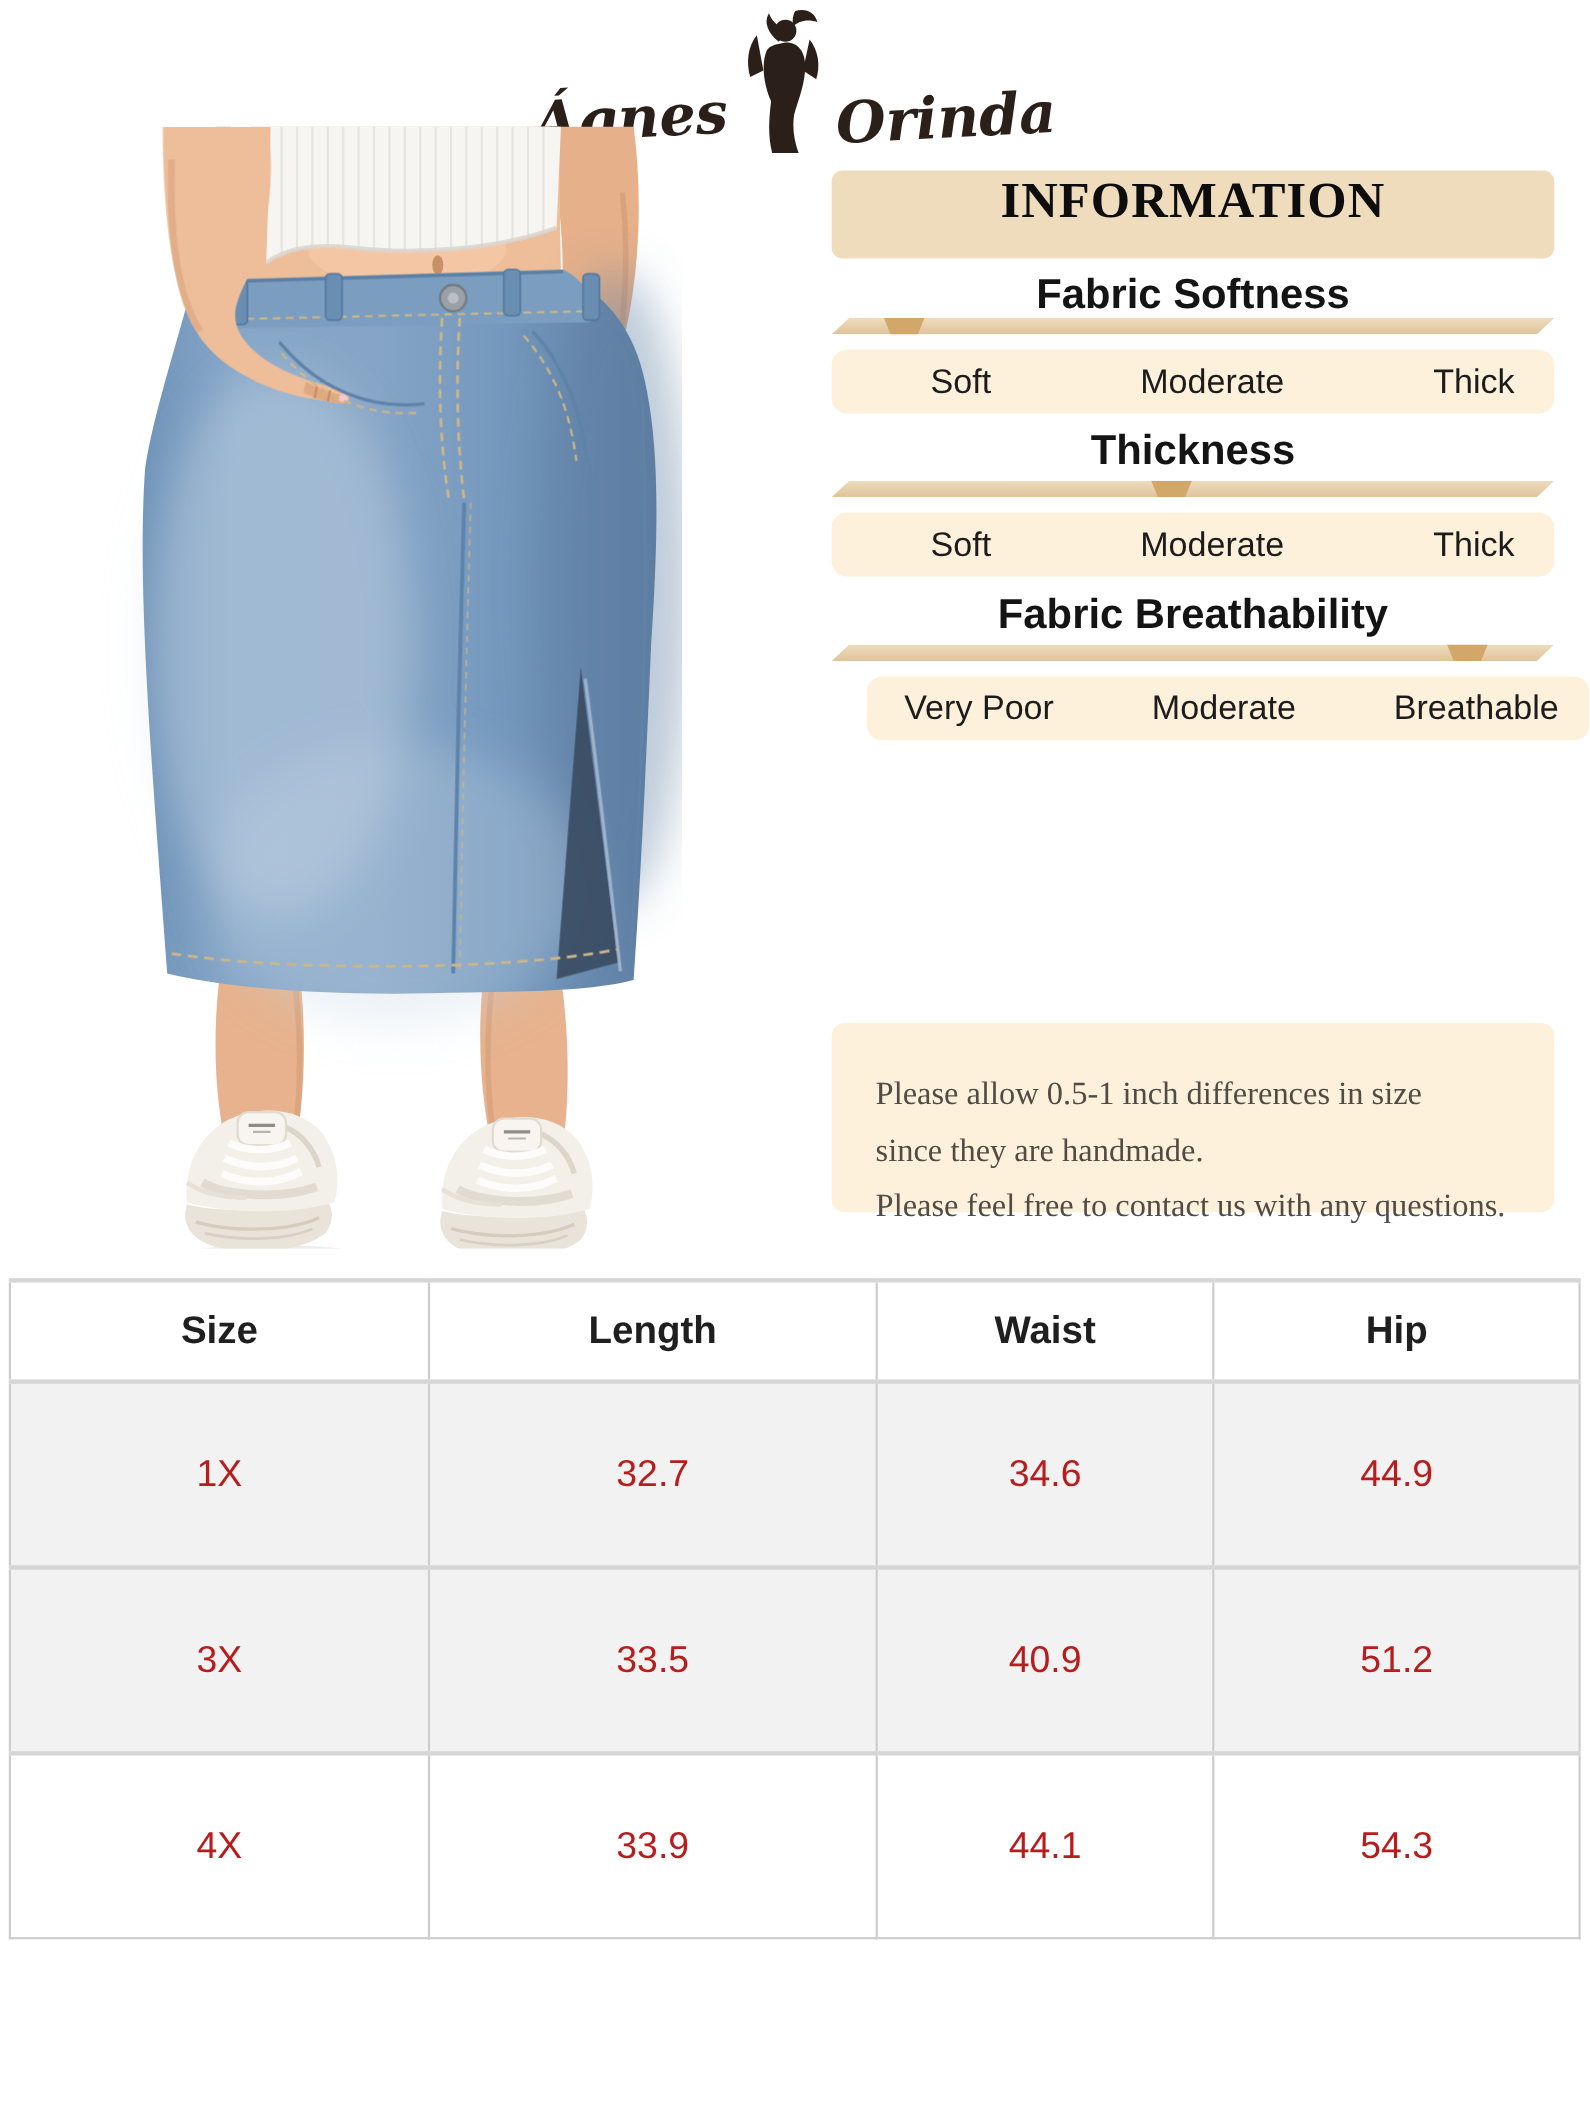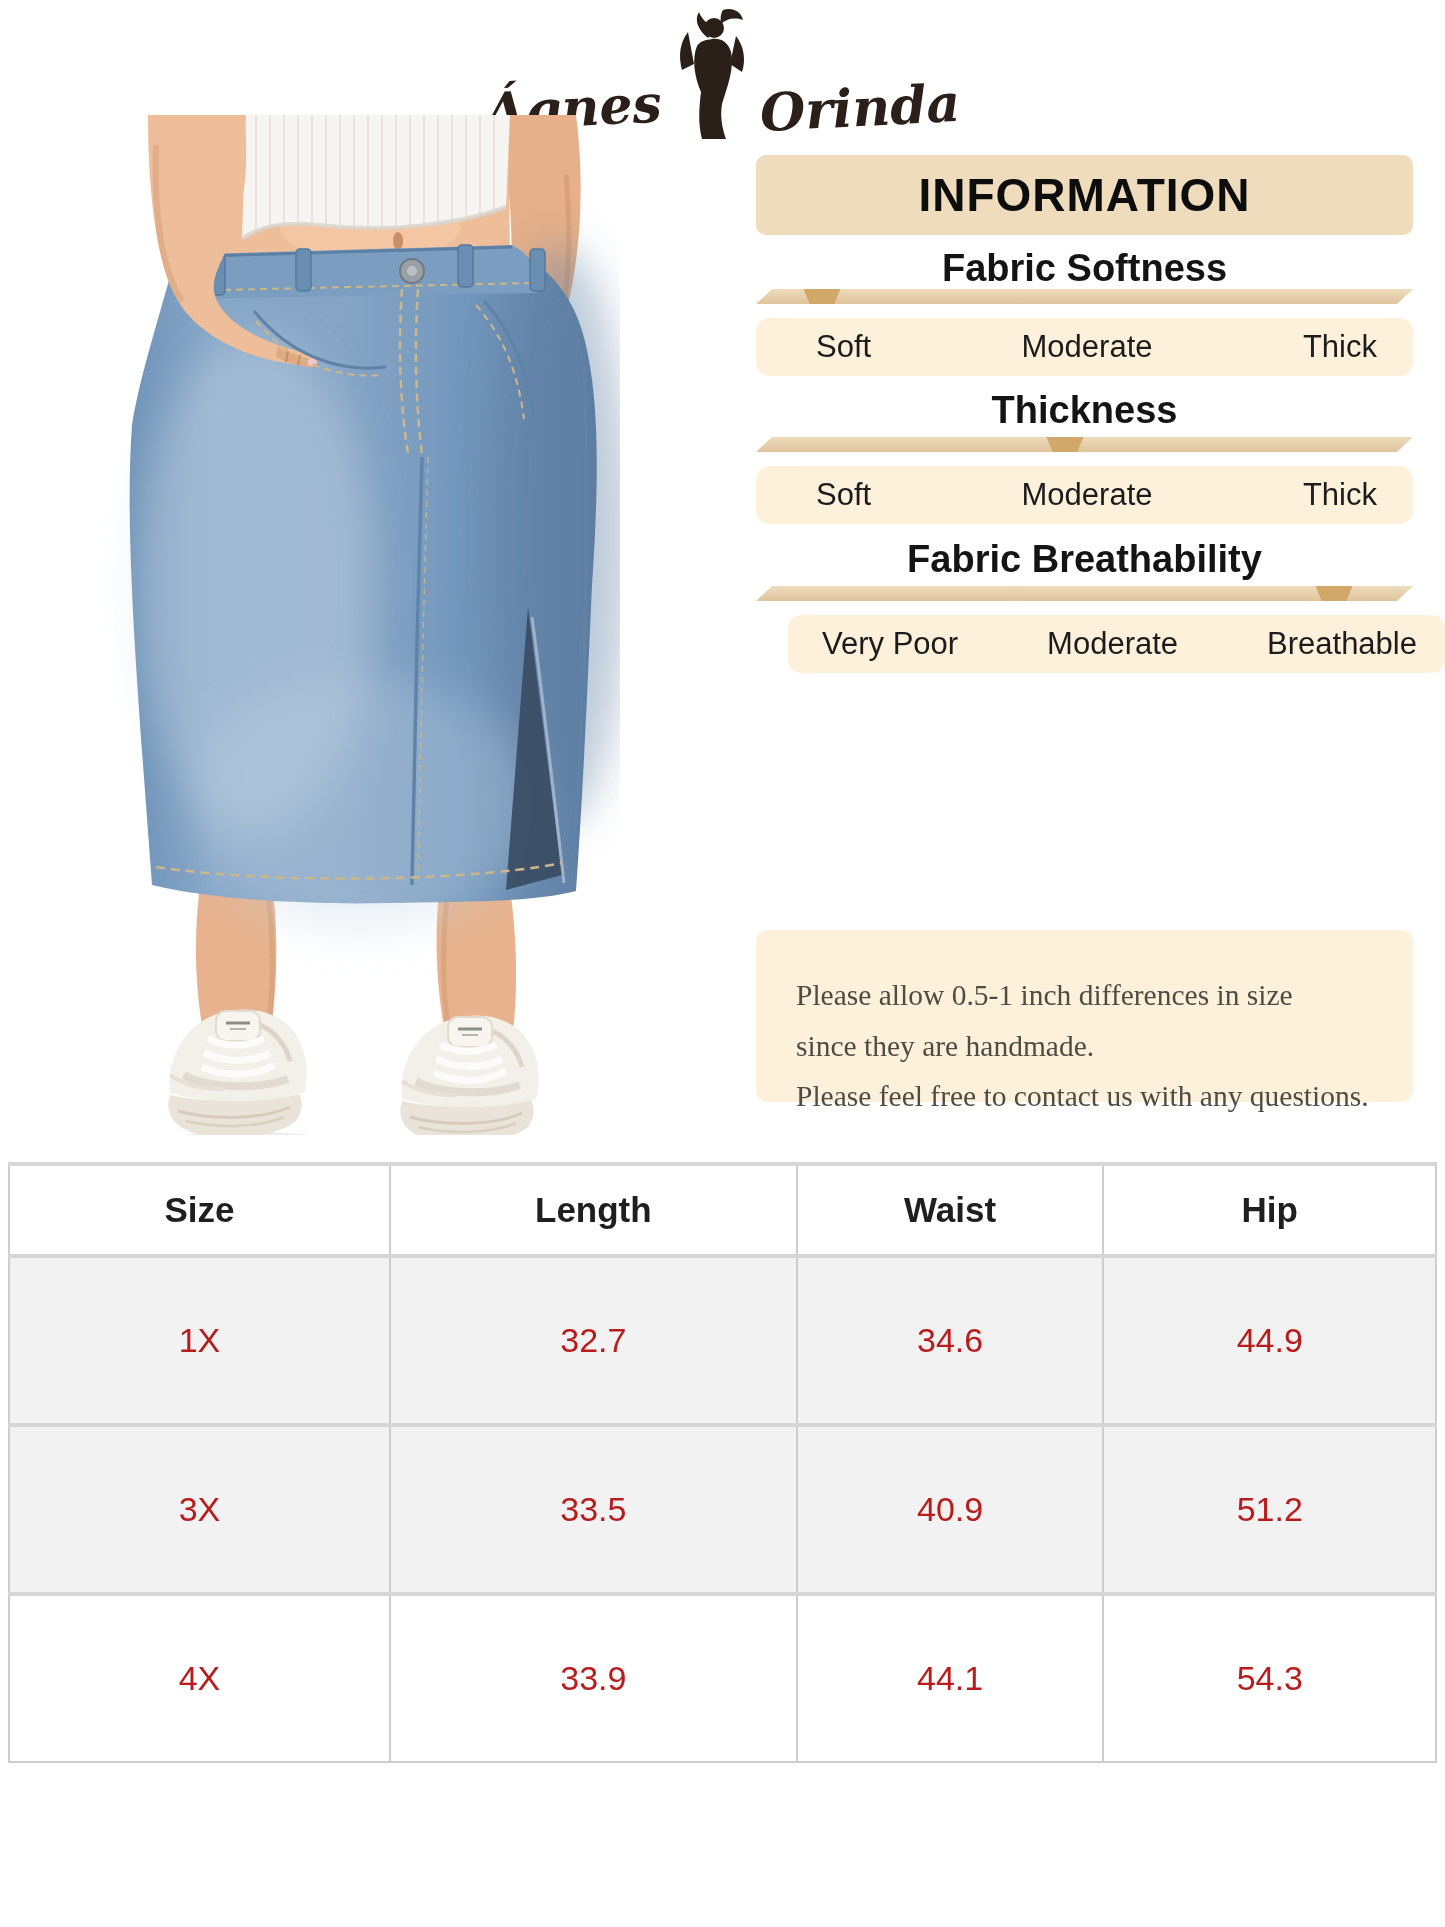--- a/index.html
+++ b/index.html
@@ -12,35 +12,35 @@
   .logo .word{font-family:"DejaVu Serif",serif;font-style:italic;font-weight:bold;
               font-size:52px;color:#2b2019;line-height:1;transform:rotate(-3deg);padding-bottom:6px;}
   .logo .figure{width:86px;height:132px;flex:0 0 auto;}
 
   
   .photo{position:absolute;left:60px;top:115px;width:560px;height:1020px;}
 
   
   .info-panel{position:absolute;left:756px;top:155px;width:657px;height:960px;}
   .info-title-box{position:absolute;left:0;top:0;width:100%;height:80px;background:#eedcbd;
-                  border-radius:10px;display:flex;align-items:center;justify-content:center;}
+                  border-radius:10px;display:flex;align-items:flex-start;justify-content:center;font-family:Liberation Serif, serif;}
   .info-title-box .t{font-size:46px;font-weight:bold;letter-spacing:1px;color:#0d0d0d;}
   .metric-heading{position:absolute;left:0;width:100%;height:48px;text-align:center;
                   font-size:38px;font-weight:bold;color:#141414;}
   .h1{top:92px;} .h2{top:234px;} .h3{top:383px;}
   .bar{position:absolute;left:0;width:100%;height:15px;
        background:linear-gradient(#eddcbd,#dfc49c);
        clip-path:polygon(16px 0,100% 0,calc(100% - 16px) 100%,0 100%);}
   .b1{top:134px;} .b2{top:282px;} .b3{top:431px;}
   .marker{position:absolute;top:-11px;width:0;height:0;transform:translateX(-50%);
           border-left:23px solid transparent;border-right:23px solid transparent;
           border-top:56px solid #d2a76a;}
   .options{position:absolute;left:0;width:100%;height:58px;background:#fdf1dc;border-radius:14px;
            display:flex;align-items:center;justify-content:space-between;
-           font-size:31px;color:#1c1c1c;padding:0 36px 0 60px;box-sizing:border-box;}
+           font-size:31px;color:#1c1c1c;padding:0 36px 0 90px;box-sizing:border-box;}
   .o1{top:163px;} .o2{top:311px;} .o3{top:460px;padding:0 28px 0 34px;margin-left:32px;}
   .note-box{position:absolute;left:0;top:775px;width:100%;height:172px;background:#fdf1dc;
             border-radius:12px;box-sizing:border-box;padding:40px 26px 0 40px;
             font-family:"Liberation Serif",serif;font-size:29.5px;line-height:1.72;color:#514b43;}
 
   
   .size-table{position:absolute;left:8px;top:1162px;width:1429px;border-collapse:collapse;
               table-layout:fixed;background:#fff;}
   .size-table col.c1{width:26.7%;} .size-table col.c2{width:28.5%;}
   .size-table col.c3{width:21.5%;} .size-table col.c4{width:23.3%;}

